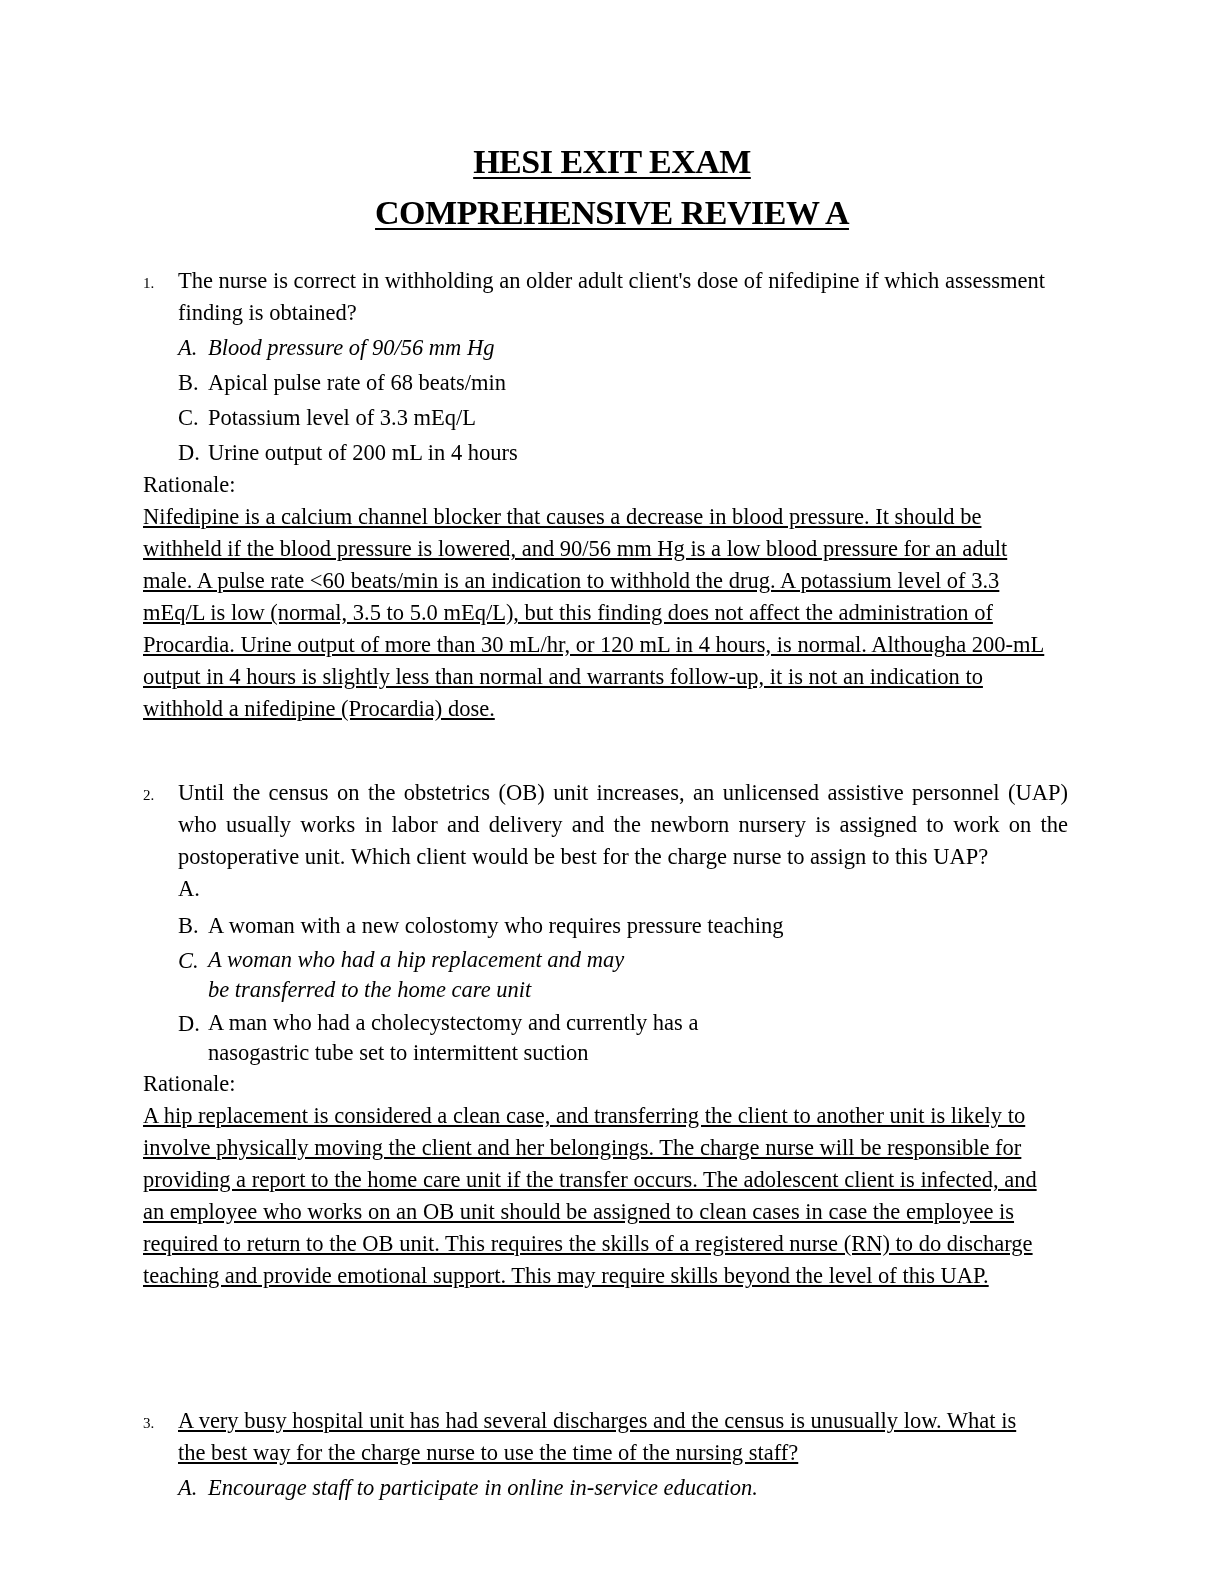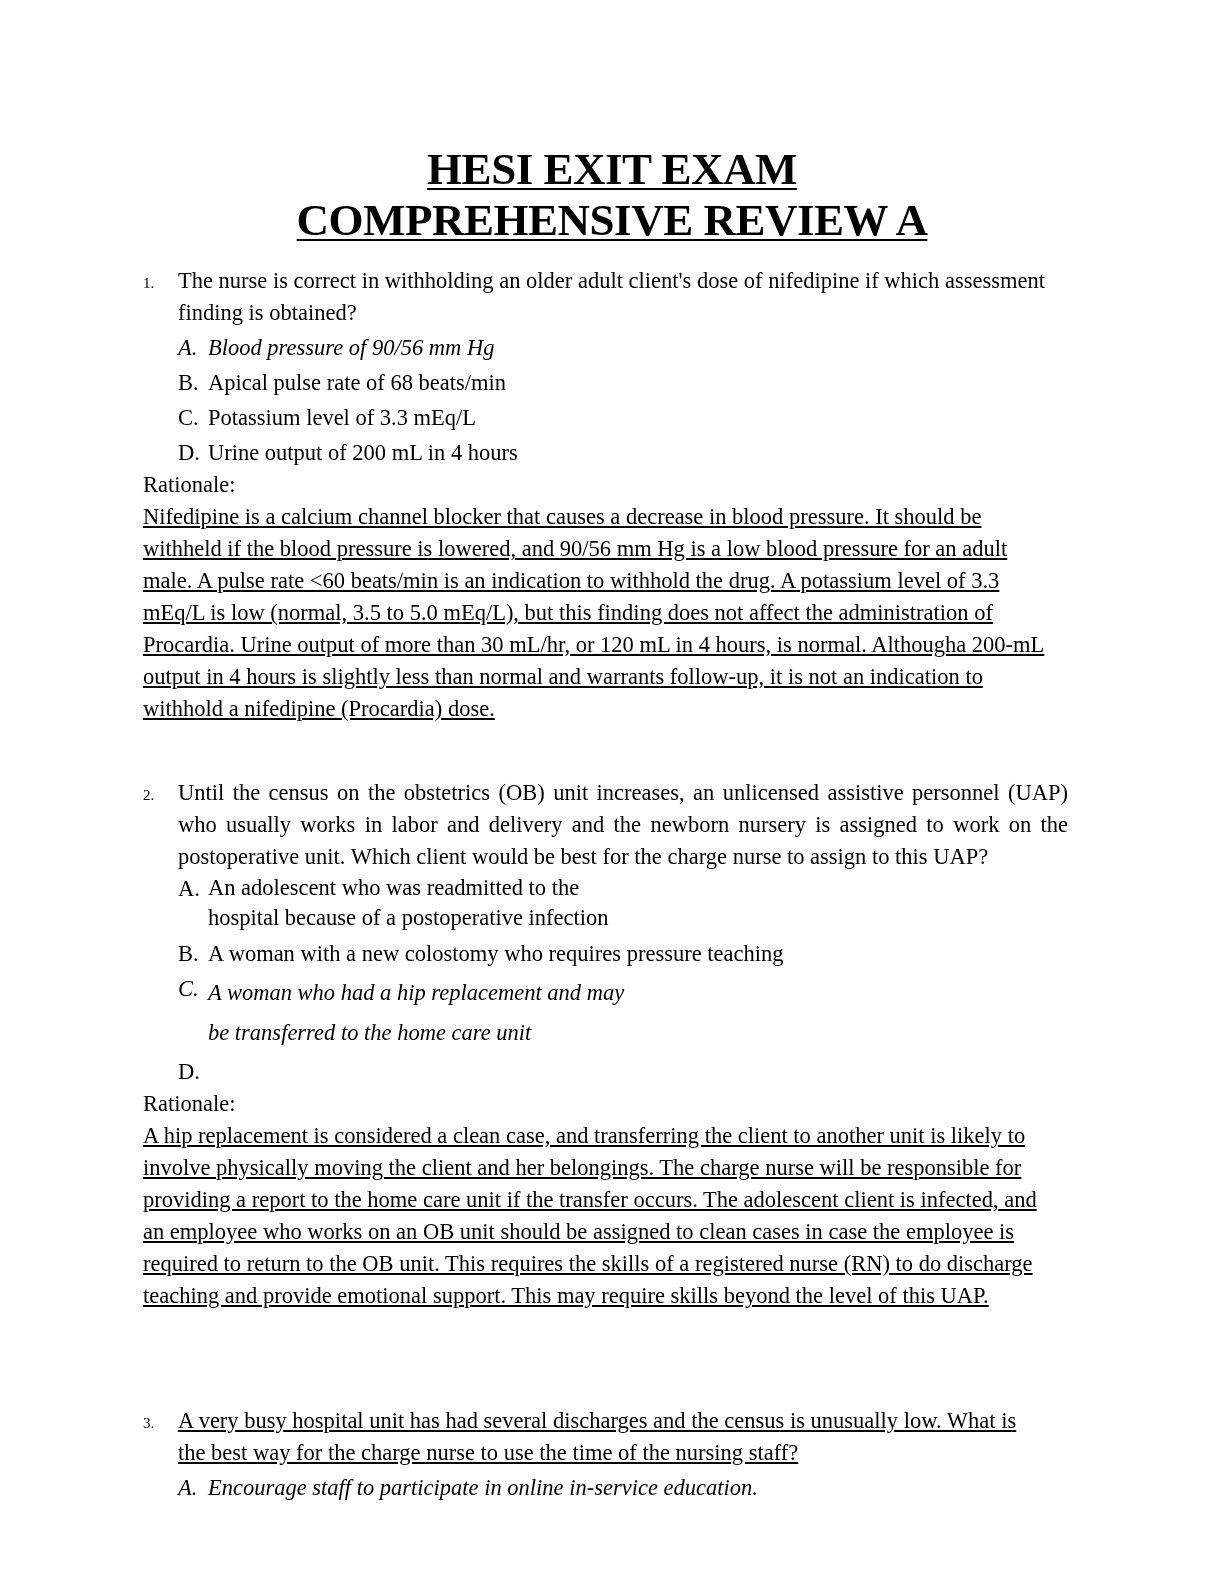--- a/index.html
+++ b/index.html
@@ -3,21 +3,21 @@
   <meta charset="utf-8">
   <style>
     html, body { margin: 0; padding: 0; background: #ffffff; }
     body {
       width: 1224px; height: 1584px; position: relative; overflow: hidden;
       font-family: "Liberation Serif", "DejaVu Serif", serif;
       color: #000;
     }
     .title {
       position: absolute; left: 0; width: 1224px; text-align: center;
-      font-weight: bold; font-size: 45px; text-decoration: underline;
+      font-weight: bold; font-size: 34px; text-decoration: underline;
       text-decoration-thickness: 2px; text-underline-offset: 4px;
       letter-spacing: -0.5px;
     }
     .t1 { top: 143px; }
     .t2 { top: 194px; }
     .q {
       position: absolute; left: 143px; width: 925px;
       font-size: 22.5px; line-height: 32px;
     }
     .qrow { display: flex; }
@@ -63,32 +63,32 @@
   <div class="rat-body">Nifedipine is a calcium channel blocker that causes a decrease in blood pressure. It should be withheld if the blood pressure is lowered, and 90/56 mm Hg is a low blood pressure for an adult male. A pulse rate &lt;60 beats/min is an indication to withhold the drug. A potassium level of 3.3 mEq/L is low (normal, 3.5 to 5.0 mEq/L), but this finding does not affect the administration of Procardia. Urine output of more than 30 mL/hr, or 120 mL in 4 hours, is normal. Althougha 200-mL output in 4 hours is slightly less than normal and warrants follow-up, it is not an indication to withhold a nifedipine (Procardia) dose.</div>
 </div>
 
 <div class="q" style="top:777px;">
   <div class="qrow">
     <span class="qnum">2.</span>
     <span class="qtext justify">Until the census on the obstetrics (OB) unit increases, an unlicensed assistive personnel (UAP) who usually works in labor and delivery and the newborn nursery is assigned to work on the postoperative unit. Which client would be best for the charge nurse to assign to this UAP?</span>
   </div>
   <div class="opt">
     <span class="letter">A.</span>
-    <span class="otext" style="max-width:440px;line-height:30px;">An adolescent who was readmitted to the hospital because of a postoperative infection</span>
   </div>
   <div class="opt" style="margin-top:5px;">
     <span class="letter">B.</span>
     <span class="otext">A woman with a new colostomy who requires pressure teaching</span>
   </div>
   <div class="opt italic" style="margin-top:3px;">
     <span class="letter">C.</span>
-    <span class="otext" style="max-width:440px;line-height:40px;font-style:italic;">A woman who had a hip replacement and may be transferred to the home care unit</span>
+    <span class="otext" style="max-width:440px;line-height:30px;font-style:italic;">A woman who had a hip replacement and may be transferred to the home care unit</span>
   </div>
   <div class="opt" style="margin-top:3px;">
     <span class="letter">D.</span>
+    <span class="otext" style="max-width:520px;line-height:30px;">A man who had a cholecystectomy and currently has a nasogastric tube set to intermittent suction</span>
   </div>
   <div class="rat-head">Rationale:</div>
   <div class="rat-body">A hip replacement is considered a clean case, and transferring the client to another unit is likely to involve physically moving the client and her belongings. The charge nurse will be responsible for providing a report to the home care unit if the transfer occurs. The adolescent client is infected, and an employee who works on an OB unit should be assigned to clean cases in case the employee is required to return to the OB unit. This requires the skills of a registered nurse (RN) to do discharge teaching and provide emotional support. This may require skills beyond the level of this UAP.</div>
 </div>
 
 <div class="q" style="top:1405px;">
   <div class="qrow">
     <span class="qnum">3.</span>
     <span class="qtext" style="max-width:850px;text-decoration:underline;">A very busy hospital unit has had several discharges and the census is unusually low. What is the best way for the charge nurse to use the time of the nursing staff?</span>
   </div>

